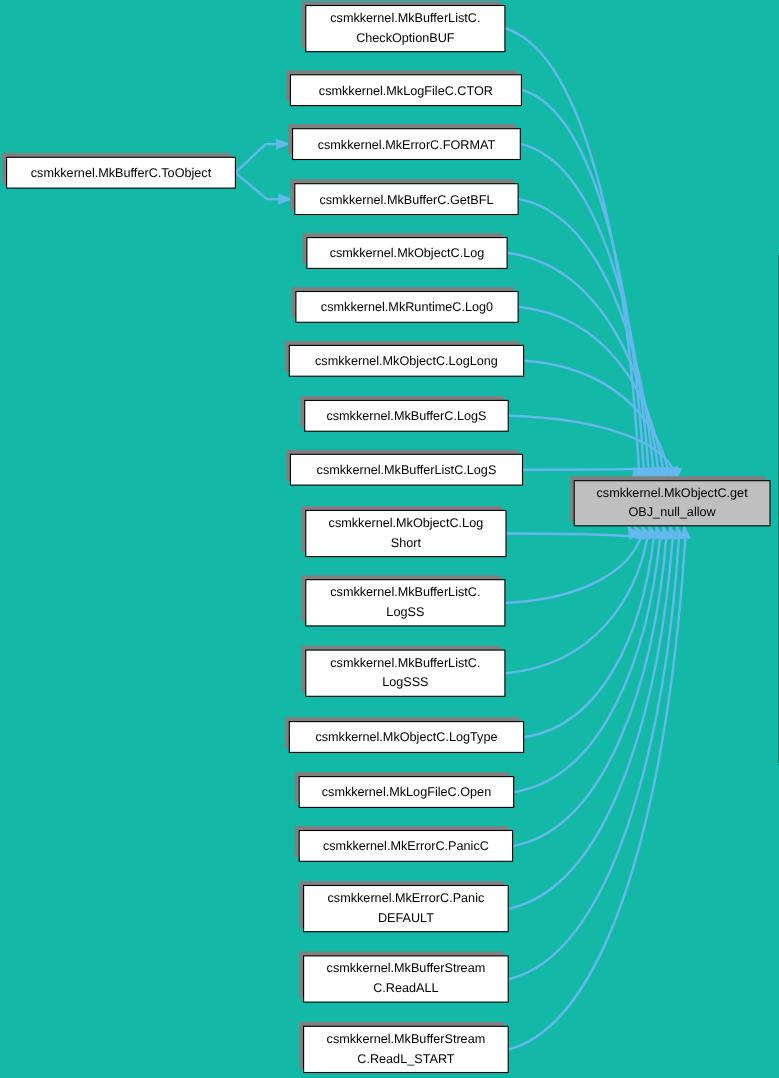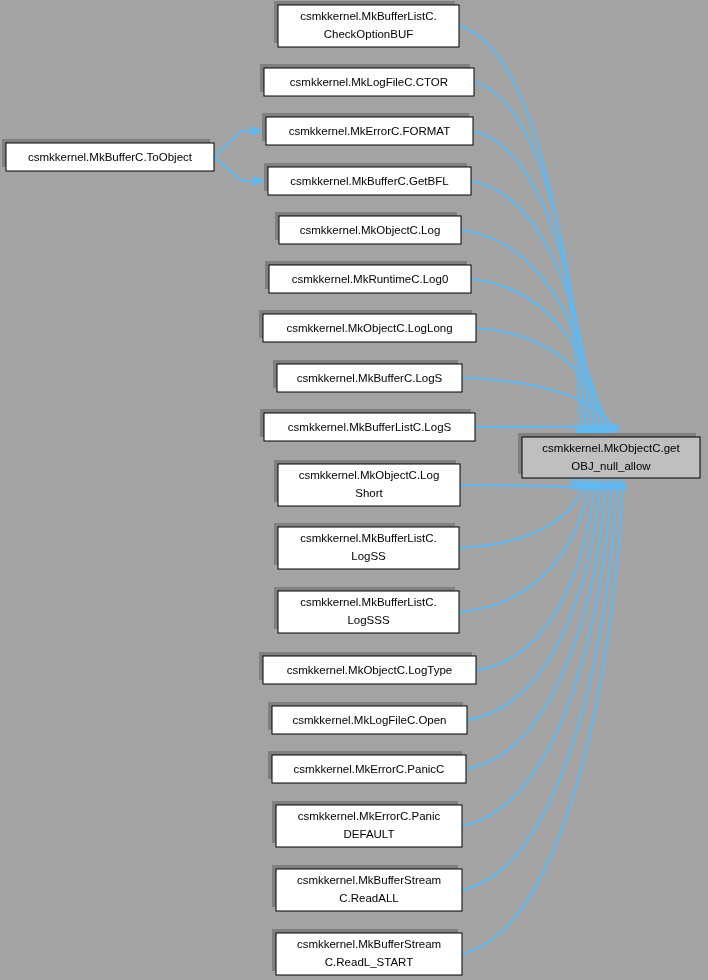--- a/index.html
+++ b/index.html
@@ -10,21 +10,21 @@
   body {
     width: 708px;
     height: 980px;
     overflow: hidden;
     font-family: "Liberation Sans", sans-serif;
   }
   #graph-root {
     position: relative;
     width: 708px;
     height: 980px;
-    background: #a3a3a3;
+    background: #14b8a6;
   }
   svg#callgraph {
     display: block;
     width: 708px;
     height: 980px;
   }
   .node-box {
     stroke: #000000;
     stroke-width: 1;
   }

